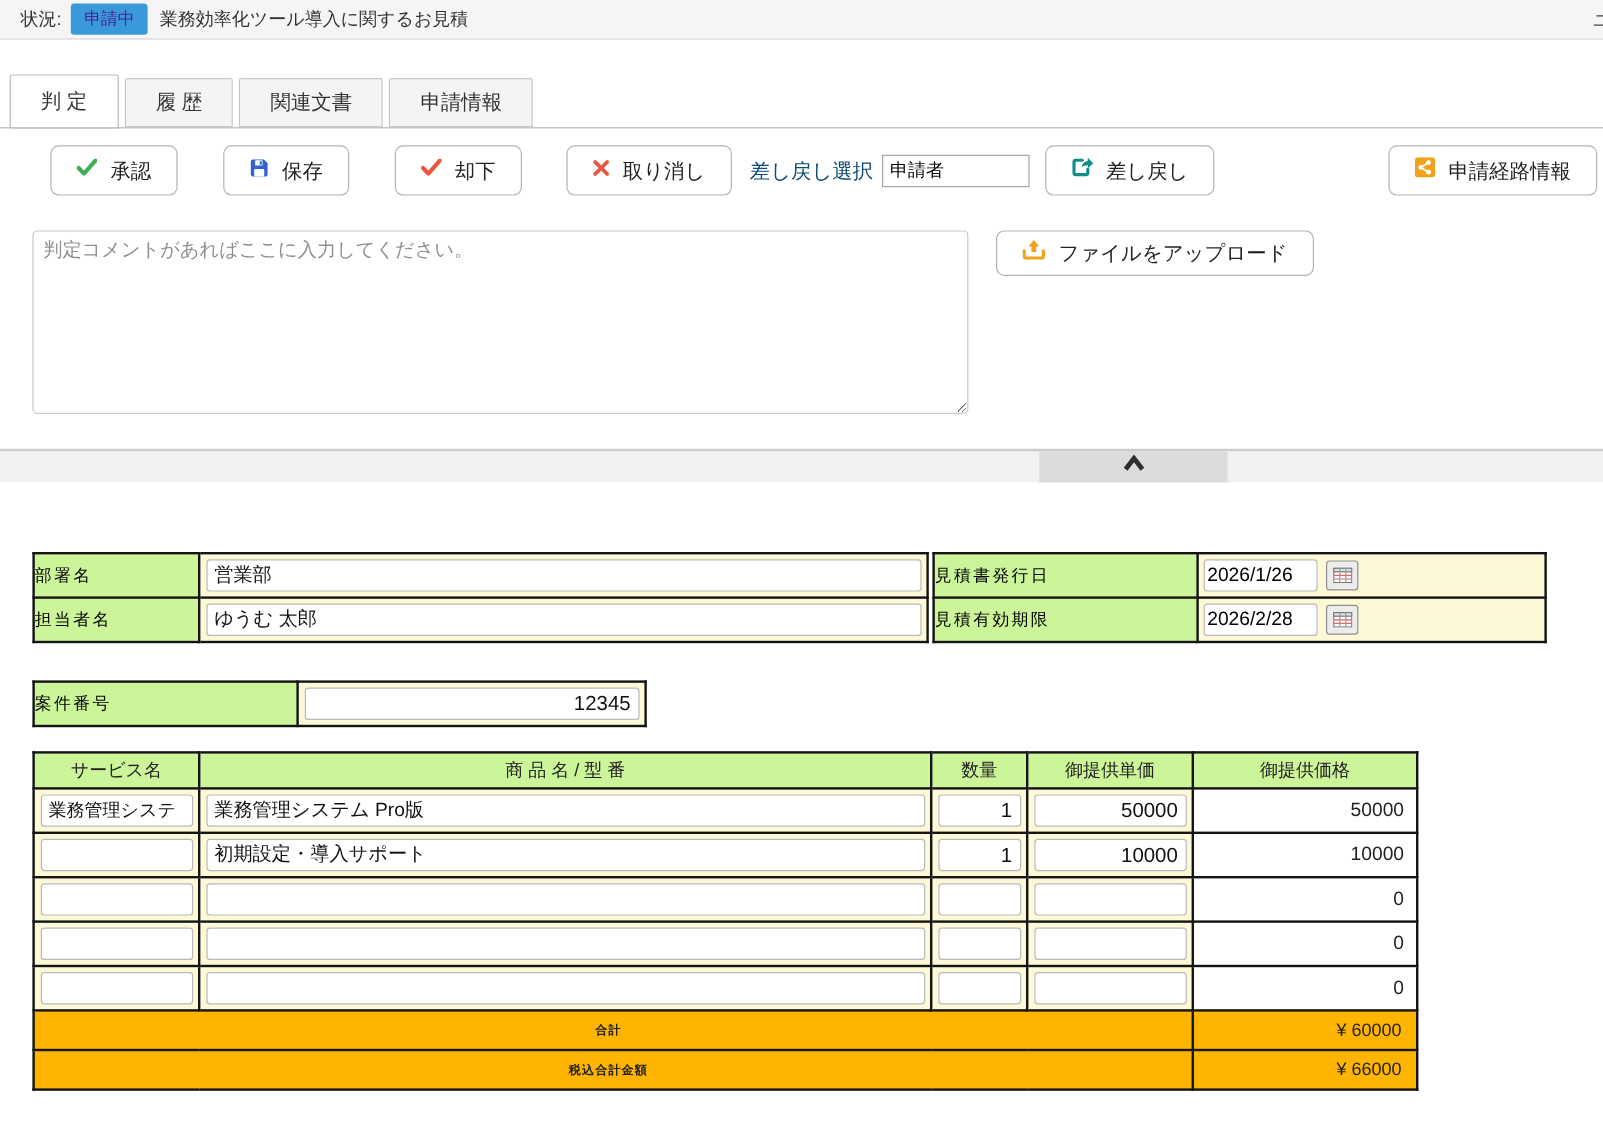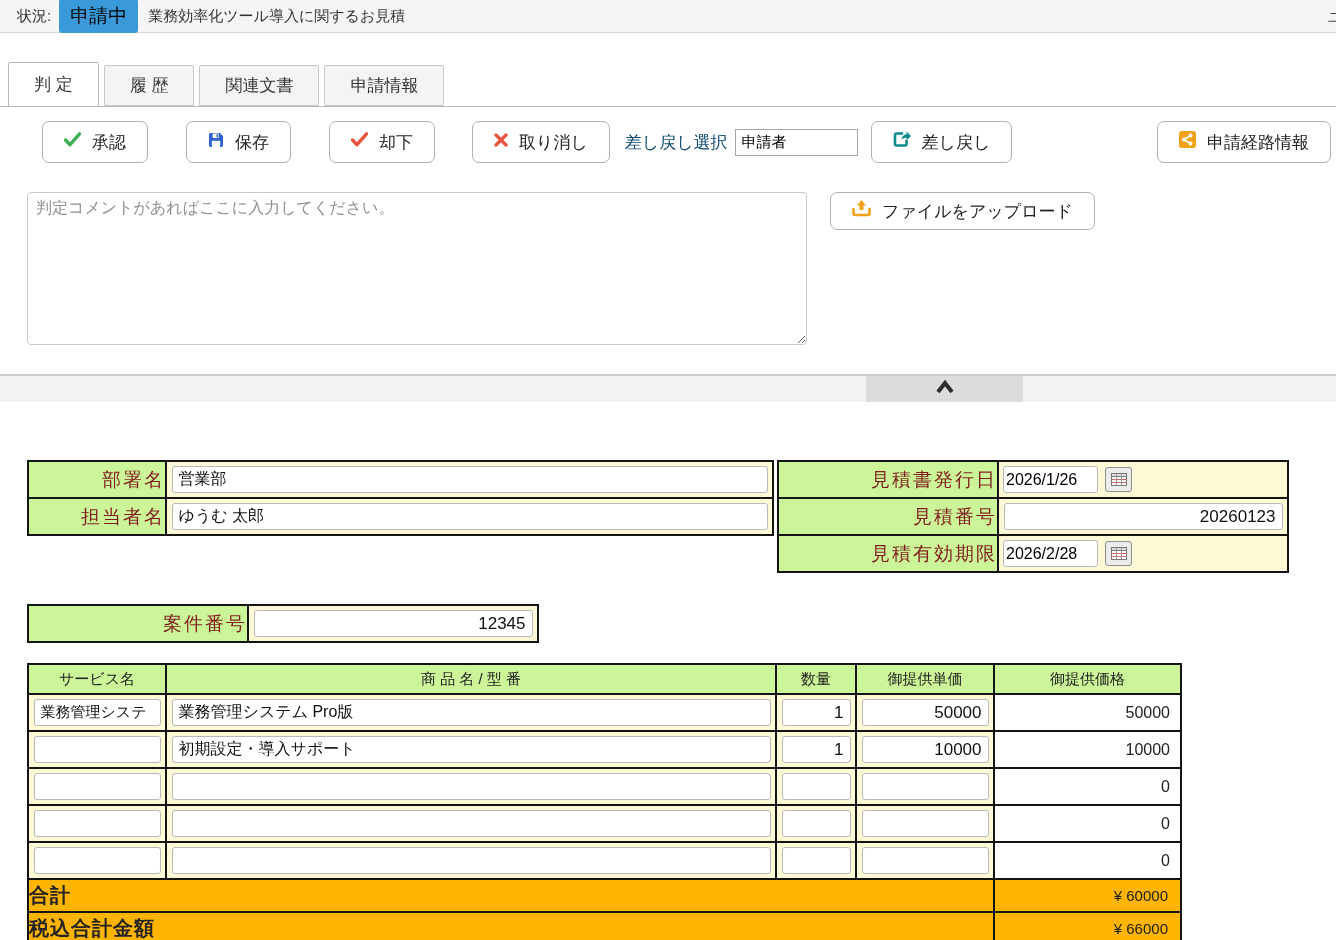--- a/index.html
+++ b/index.html
@@ -2,22 +2,22 @@
 <html><head>
 <meta charset="utf-8">
 <style>
   * { box-sizing: border-box; margin: 0; padding: 0; }
   html,body { width:1336px; height:940px; overflow:hidden; background:#fff;
     font-family:"Liberation Sans","DejaVu Sans",sans-serif; color:#222; }
 
   
   .topbar { position:relative; height:33px; background:#f5f5f5; border-bottom:1px solid #d9d9d9;
     display:flex; align-items:center; padding-left:17px; font-size:15px; color:#333; }
-  .status-badge { background:#3a99d8; color:#000000; border-radius:3px; padding:4px 11px;
-    font-size:19px; margin:0 10px 0 8px; }
+  .status-badge { background:#3a99d8; color:#4c1d95; border-radius:3px; padding:4px 11px;
+    font-size:14px; margin:0 10px 0 8px; }
   .topbar-right { position:absolute; right:-7px; top:8px; font-size:15px; color:#444; }
 
   
   .tabbar { display:flex; align-items:flex-end; padding-left:8px; margin-top:29px;
     border-bottom:1px solid #b9b9b9; height:45px; }
   .tab { display:flex; align-items:center; justify-content:center; font-size:17px;
     background:#f4f4f4; border:1px solid #c8c8c8; height:41px; padding:0 25px;
     margin-right:5px; cursor:pointer; color:#333; border-radius:2px 2px 0 0; }
   .tab.active { background:#fff; height:45px; margin-bottom:-1px; border-bottom:1px solid #fff;
     border-color:#b9b9b9; }
@@ -44,41 +44,41 @@
 
   
   .collapse-bar { margin-top:29px; height:28px; background:#f2f2f2; border-top:2px solid #cccccc; }
   .collapse-tab { margin-left:866px; width:157px; height:26px; background:#dcdcdc;
     display:flex; align-items:center; justify-content:center; cursor:pointer; }
 
   
   .content { padding-left:27px; }
   table { border-collapse:collapse; table-layout:fixed; }
   td { border:2px solid #141414; height:37px; padding:0; vertical-align:middle; }
-  .lbl { background:#ccf599; text-align:right; font-size:19px; color:#7f1d1d; letter-spacing:2px; }
+  .lbl { background:#ccf599; text-align:left; font-size:14px; color:#000000; letter-spacing:2px; }
   .val { background:#fdf9d6; }
   .row-flex { display:flex; align-items:flex-start; }
   .form-top { margin-top:58px; }
   .form-top .left-gap { width:3px; }
   .row2 { margin-top:31px; }
   .cell-input { display:block; background:#fff; border:1px solid #b9b9b9; border-radius:3px;
     height:27px; font-size:16px; padding:0 6px; margin:0 auto; width:calc(100% - 9px);
     font-family:"Liberation Sans","DejaVu Sans",sans-serif; color:#111; }
   .right-al { text-align:right; font-size:17px; }
   .date-wrap { display:flex; align-items:center; gap:7px; padding-left:4px; }
   .date-input { width:95px; height:27px; background:#fff; border:1px solid #b9b9b9;
     border-radius:3px; font-size:16px; padding:0 2px; }
   .cal-btn { width:27px; height:25px; background:#ececec; border:1px solid #8f8f8f;
     border-radius:3px; display:flex; align-items:center; justify-content:center; cursor:pointer; }
 
   
   .items-table { margin-top:20px; }
   .items-table td.hdr { background:#ccf599; height:30px; text-align:center; font-size:15px; }
   .price-cell { background:#fff; text-align:right; padding-right:10px; font-size:16px; }
-  .total-lbl { background:#ffb400; text-align:left; font-size:20px; font-weight:bold;
+  .total-lbl { background:#ffb400; text-align:center; font-size:10px; font-weight:bold;
     padding-right:8px; height:33px; letter-spacing:1px; }
   .total-val { background:#ffb400; text-align:right; font-size:15px; padding-right:12px; height:33px; }
 </style>
 </head>
 <body>
 
 <div class="topbar">
   <span>状況:</span>
   <span class="status-badge">申請中</span>
   <span>業務効率化ツール導入に関するお見積</span>
@@ -198,26 +198,20 @@
             <span class="cal-btn">
                   <svg width="16" height="13" viewBox="0 0 16 13">
                     <rect x="0.5" y="0.5" width="15" height="12" fill="#fff" stroke="#777"></rect>
                     <rect x="0.5" y="0.5" width="15" height="3" fill="#e0e0e0" stroke="#777"></rect>
                     <path d="M0.5 6.5 H15.5 M0.5 9.5 H15.5" stroke="#d66a6a" stroke-width="1"></path>
                     <path d="M5.5 0.5 V12.5 M10.5 0.5 V12.5" stroke="#999" stroke-width="1"></path>
                   </svg>
                 </span>
           </div>
         </td>
-      </tr>
-      <tr>
-        <td class="lbl">見積番号</td>
-        <td class="val">
-              <input class="cell-input right-al" value="20260123" style="">
-            </td>
       </tr>
       <tr>
         <td class="lbl">見積有効期限</td>
         <td class="val">
           <div class="date-wrap">
             <input class="date-input" value="2026/2/28" style="">
             <span class="cal-btn">
                   <svg width="16" height="13" viewBox="0 0 16 13">
                     <rect x="0.5" y="0.5" width="15" height="12" fill="#fff" stroke="#777"></rect>
                     <rect x="0.5" y="0.5" width="15" height="3" fill="#e0e0e0" stroke="#777"></rect>

